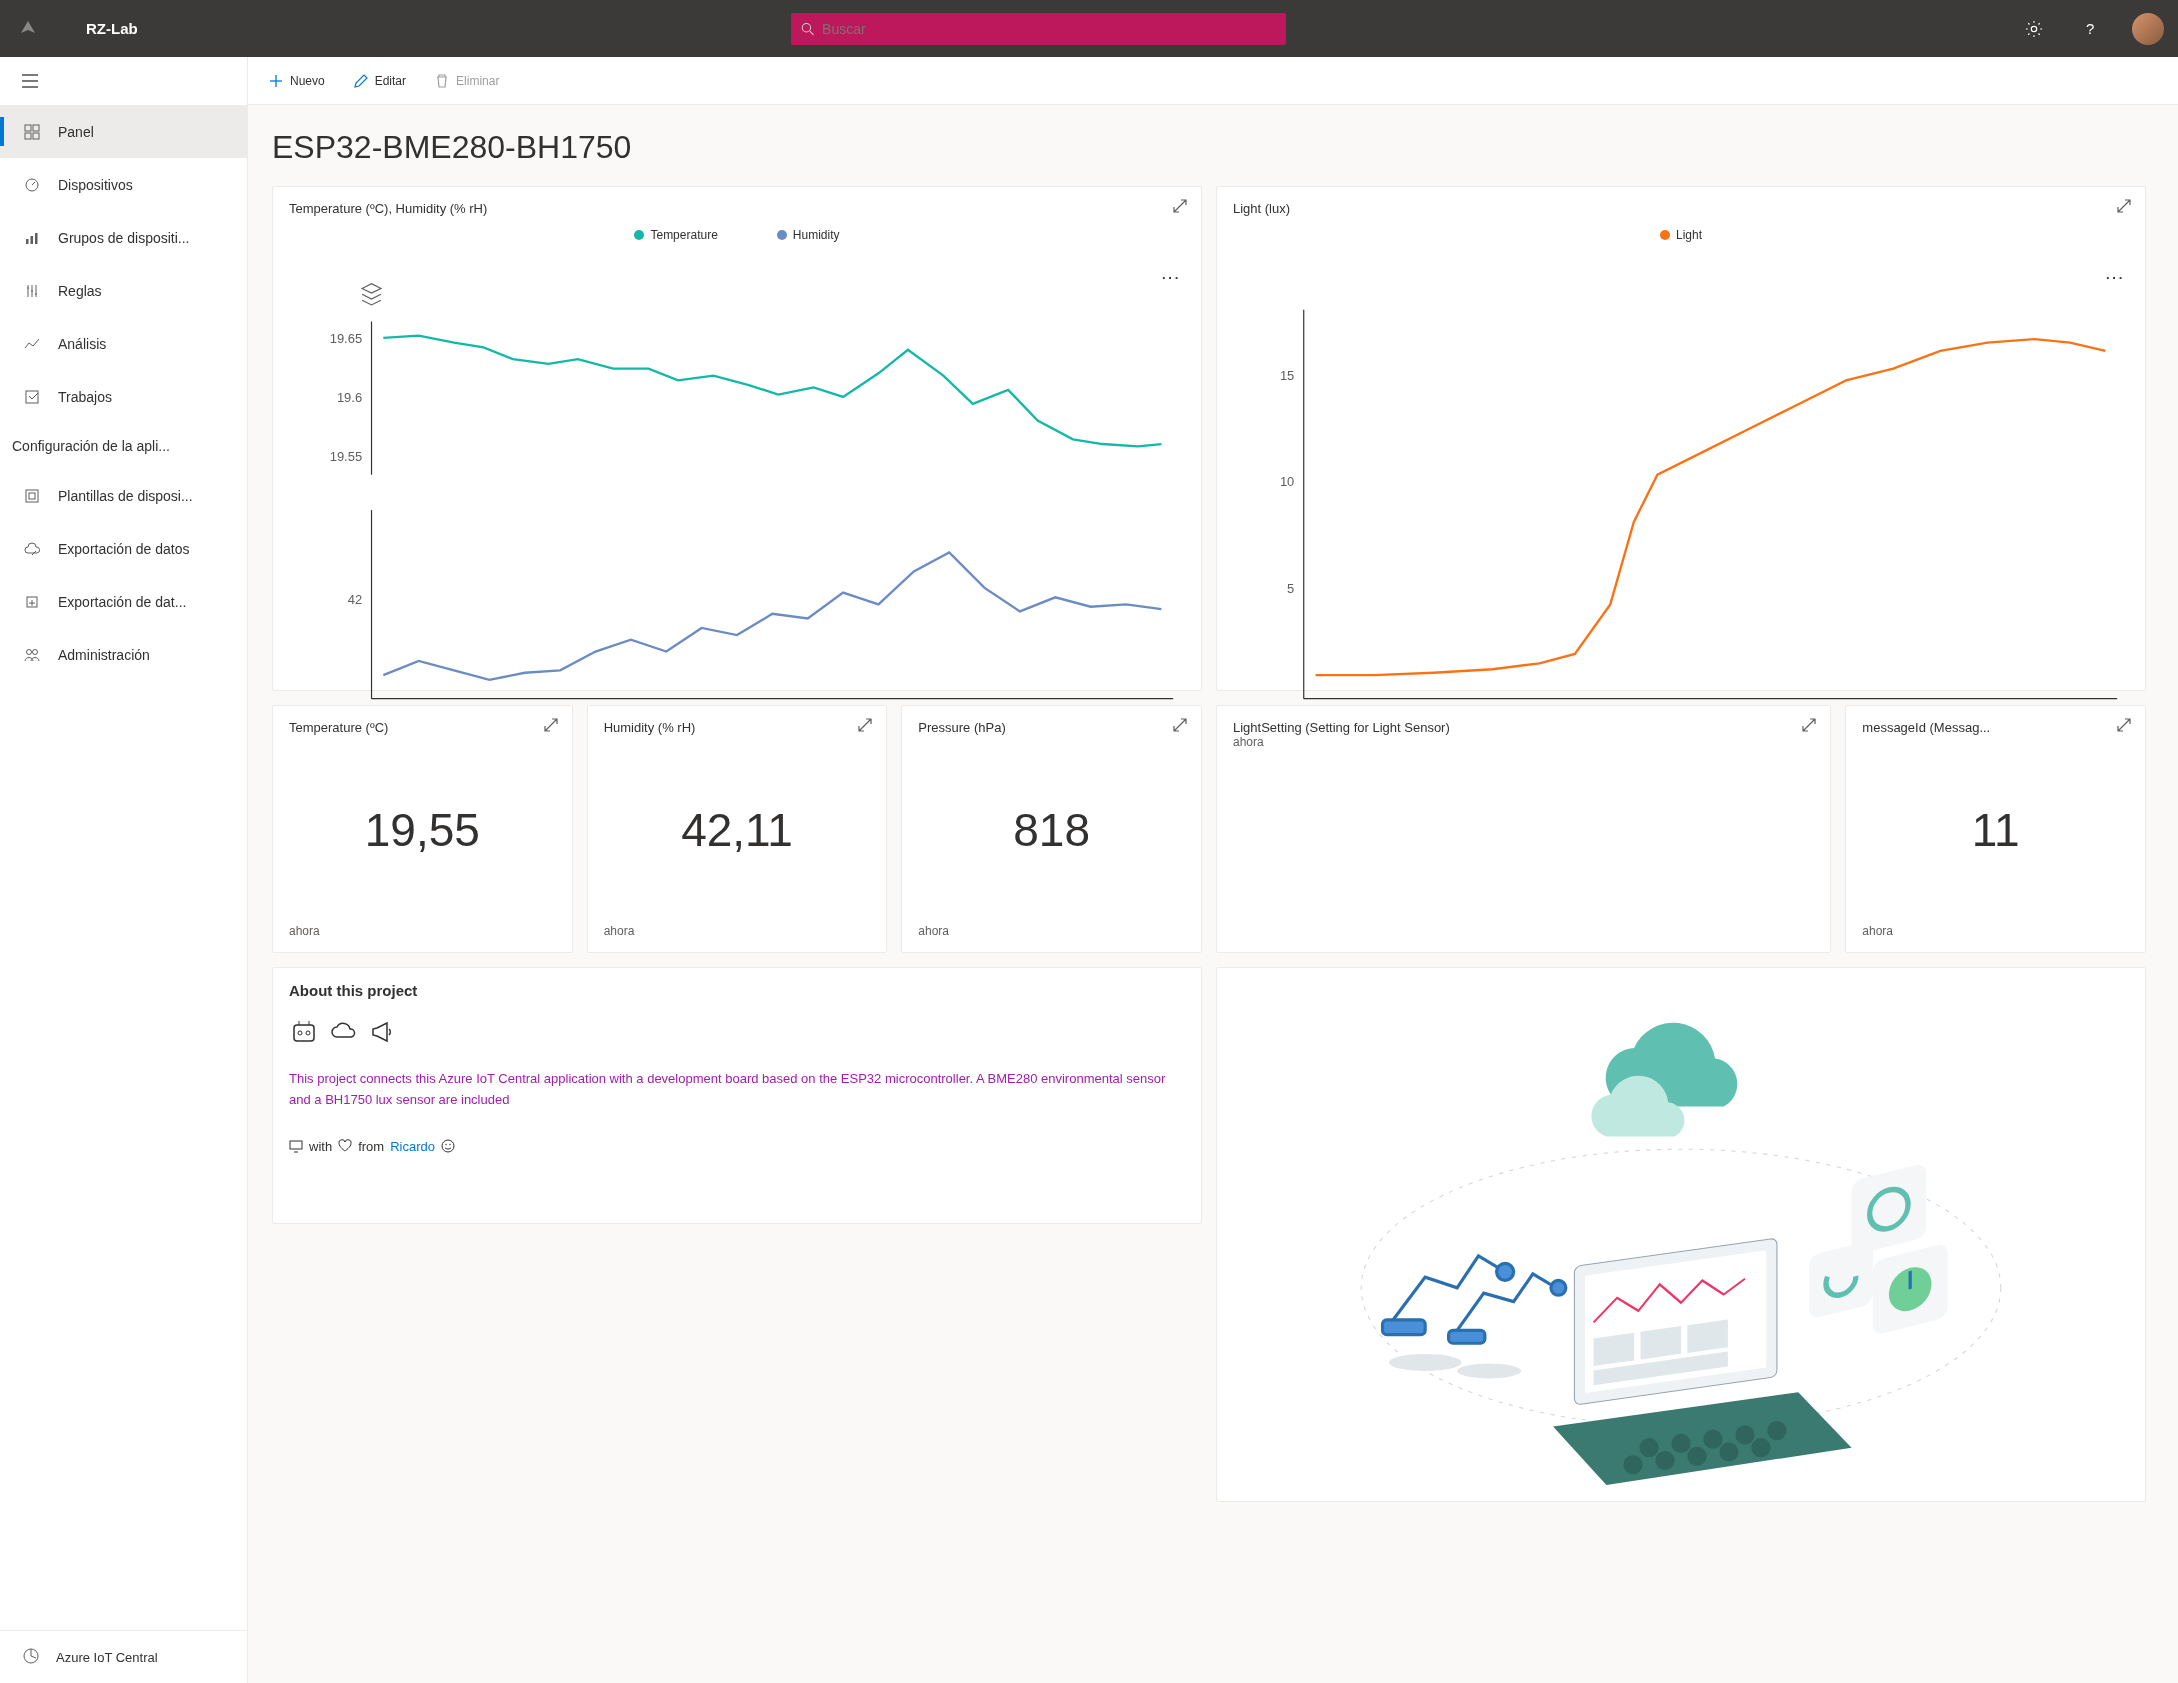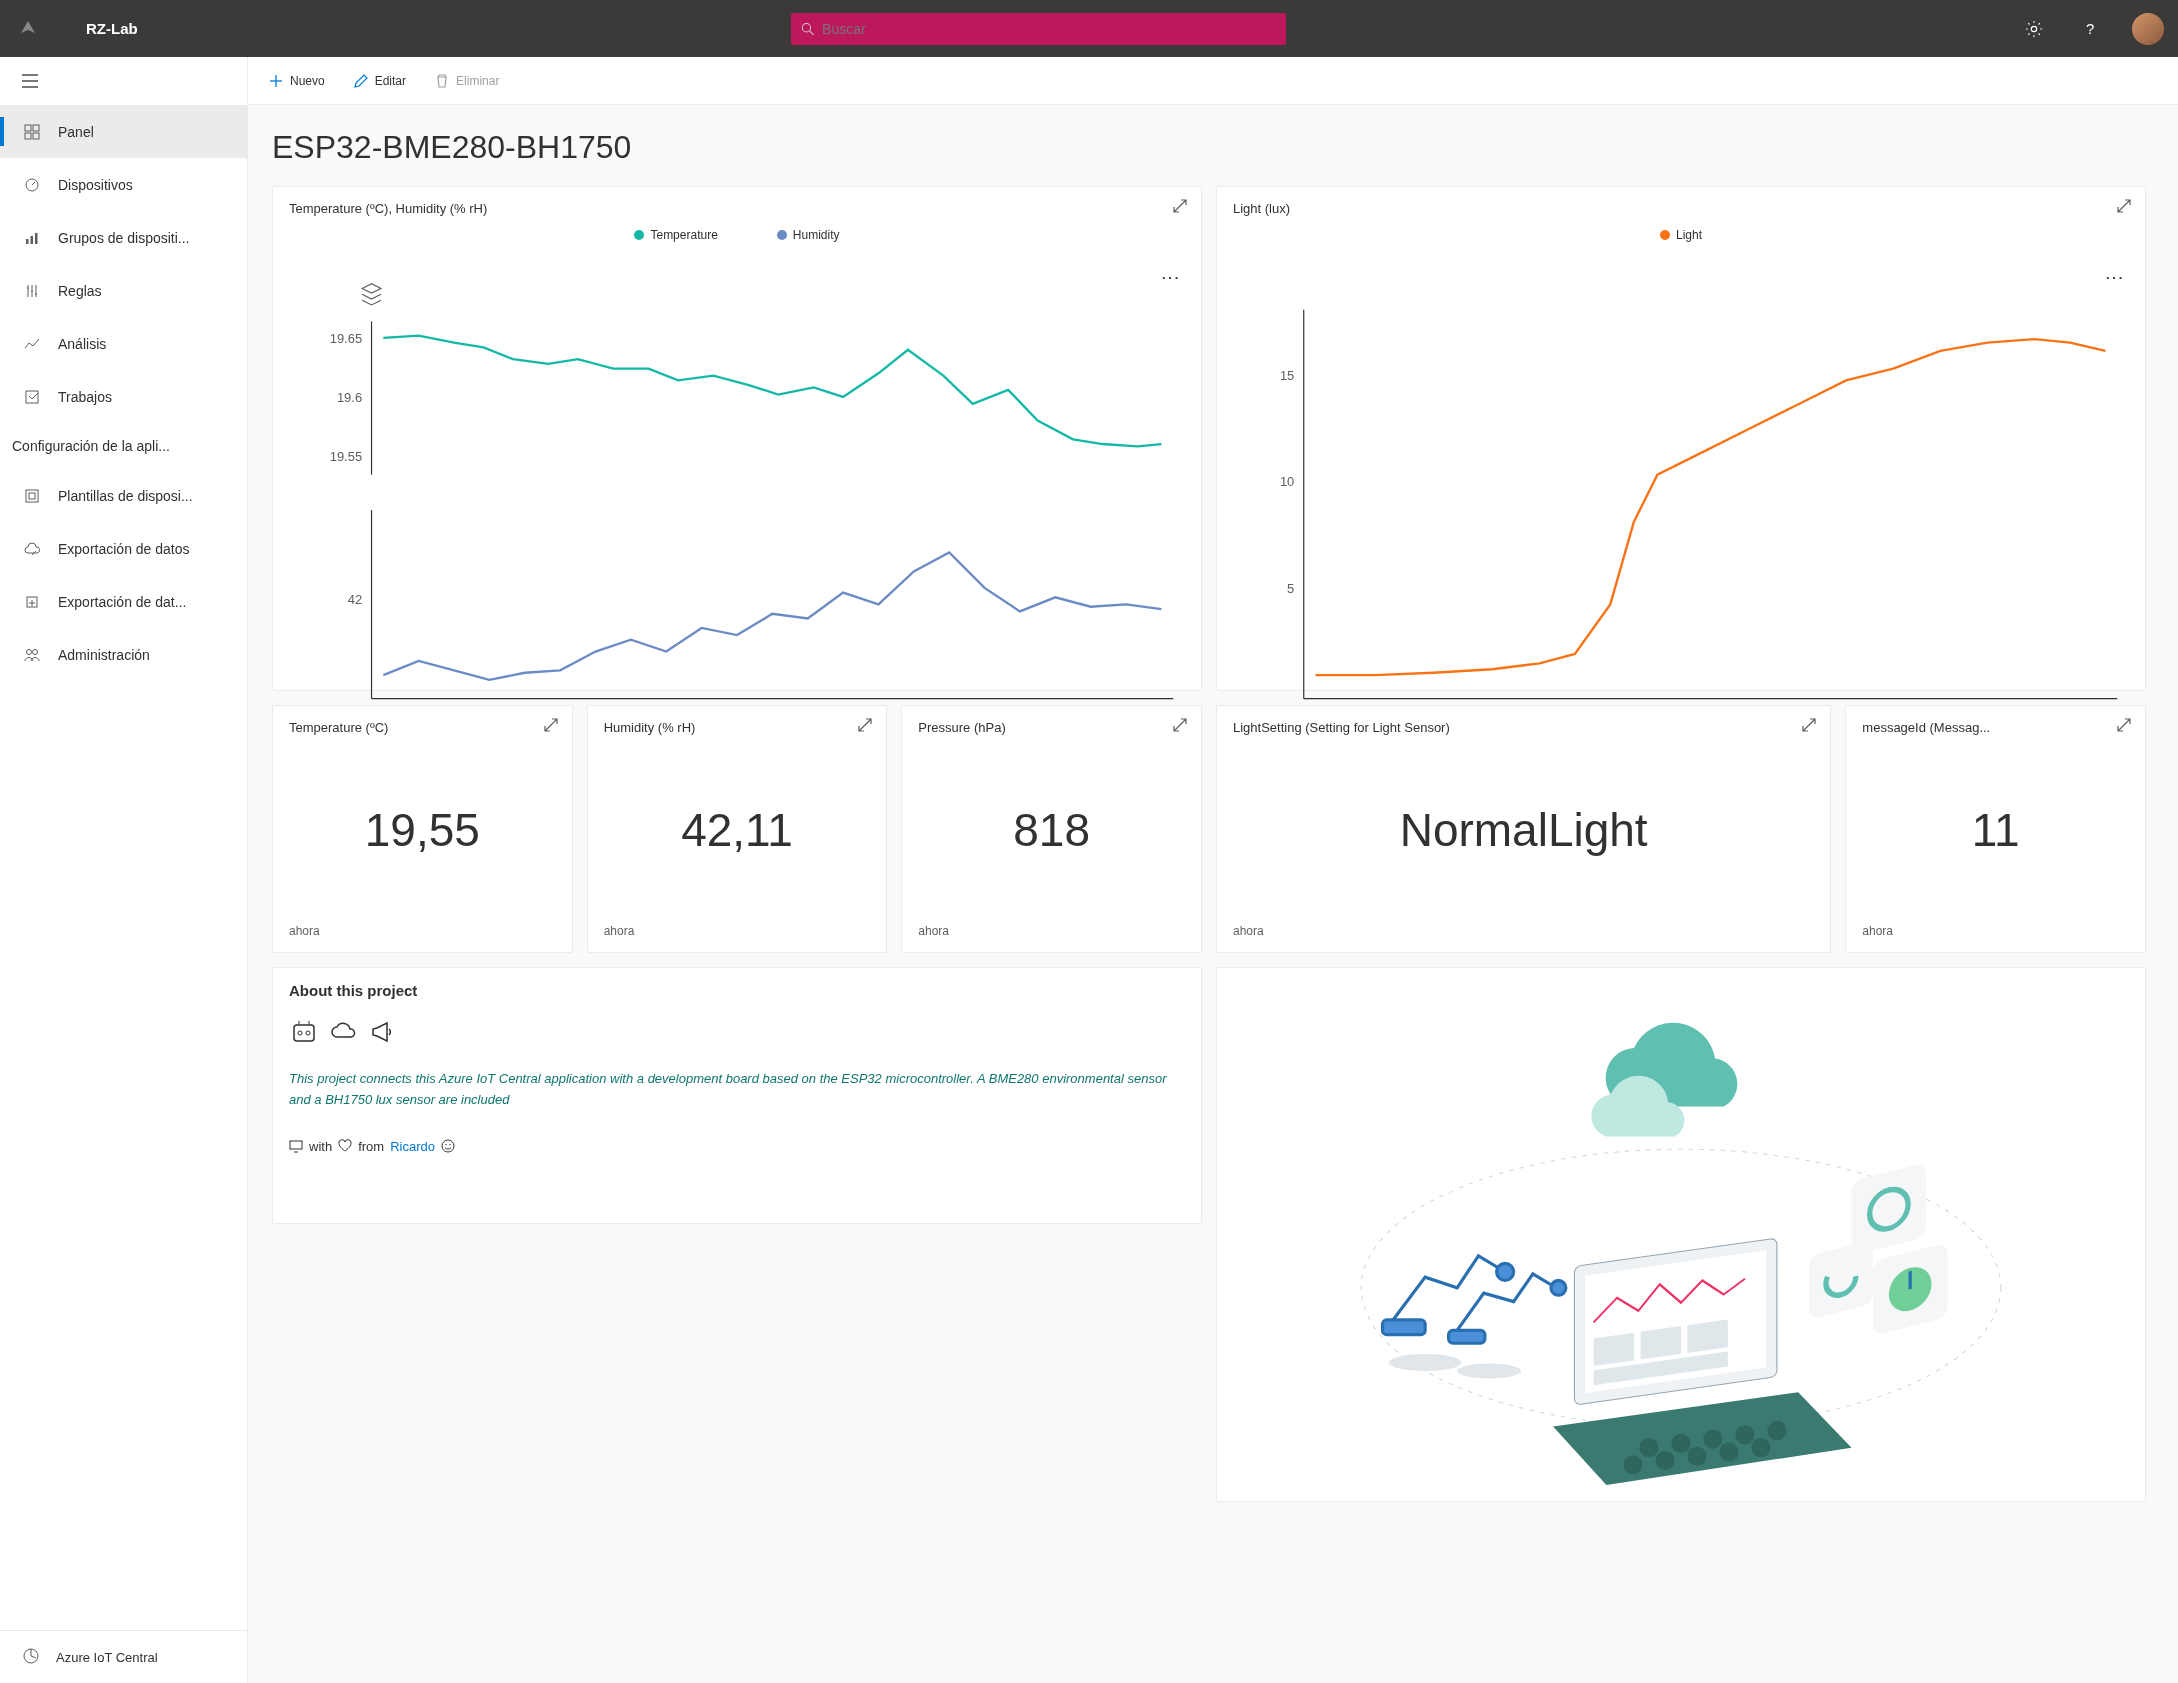--- a/index.html
+++ b/index.html
@@ -56,21 +56,21 @@
 
 .kpi-tile { grid-column: span 2; height: 248px; }
 .kpi-tile.wide { grid-column: span 4; }
 .kpi-value { flex: 1; display: flex; align-items: center; justify-content: center; font-size: 46px; font-weight: 300; }
 .kpi-ts { font-size: 12px; color: #605e5c; }
 
 .about-tile { grid-column: span 6; height: 257px; }
 .about-tile .about-title { font-size: 15px; font-weight: 600; margin-bottom: 18px; }
 .about-tile .about-icons { display: flex; gap: 10px; margin-bottom: 22px; }
 .about-tile .about-icons svg { width: 30px; height: 30px; }
-.about-tile .about-text { font-style: italic; color: #0f766e; font-size: 13px; line-height: 1.6; margin-bottom: 28px; }
+.about-tile .about-text { color: #a21caf; font-size: 13px; line-height: 1.6; margin-bottom: 28px; }
 .about-tile .about-credit { font-size: 13px; color: #323130; display: flex; align-items: center; gap: 6px; }
 .about-tile .about-credit a { color: #0078d4; text-decoration: none; }
 
 .image-tile { grid-column: span 6; height: 535px; padding: 0; display: flex; align-items: center; justify-content: center; }
 .illustration { width: 100%; height: 100%; }
 
 svg.chart { width: 100%; height: 100%; }
 svg.chart text { font-size: 11px; fill: #605e5c; }
 svg.chart .axis { stroke: #323130; stroke-width: 1; }
 svg.chart .series { fill: none; stroke-width: 2; }
@@ -352,21 +352,20 @@
                 <path d="M1 13L13 1M8 1h5v5M6 13H1V8" stroke="#605e5c" fill="none" stroke-width="1.2"></path>
               </svg></span>
           <div class="kpi-value">818</div>
           <div class="kpi-ts">ahora</div>
         </div>
         <div class="tile kpi-tile wide">
           <div class="tile-title">LightSetting (Setting for Light Sensor)</div>
           <span class="expand"><svg width="14" height="14" viewBox="0 0 14 14">
                 <path d="M1 13L13 1M8 1h5v5M6 13H1V8" stroke="#605e5c" fill="none" stroke-width="1.2"></path>
               </svg></span>
-          <div class="kpi-value">NormalLight</div>
           <div class="kpi-ts">ahora</div>
         </div>
         <div class="tile kpi-tile">
           <div class="tile-title">messageId (Messag...</div>
           <span class="expand"><svg width="14" height="14" viewBox="0 0 14 14">
                 <path d="M1 13L13 1M8 1h5v5M6 13H1V8" stroke="#605e5c" fill="none" stroke-width="1.2"></path>
               </svg></span>
           <div class="kpi-value">11</div>
           <div class="kpi-ts">ahora</div>
         </div>

